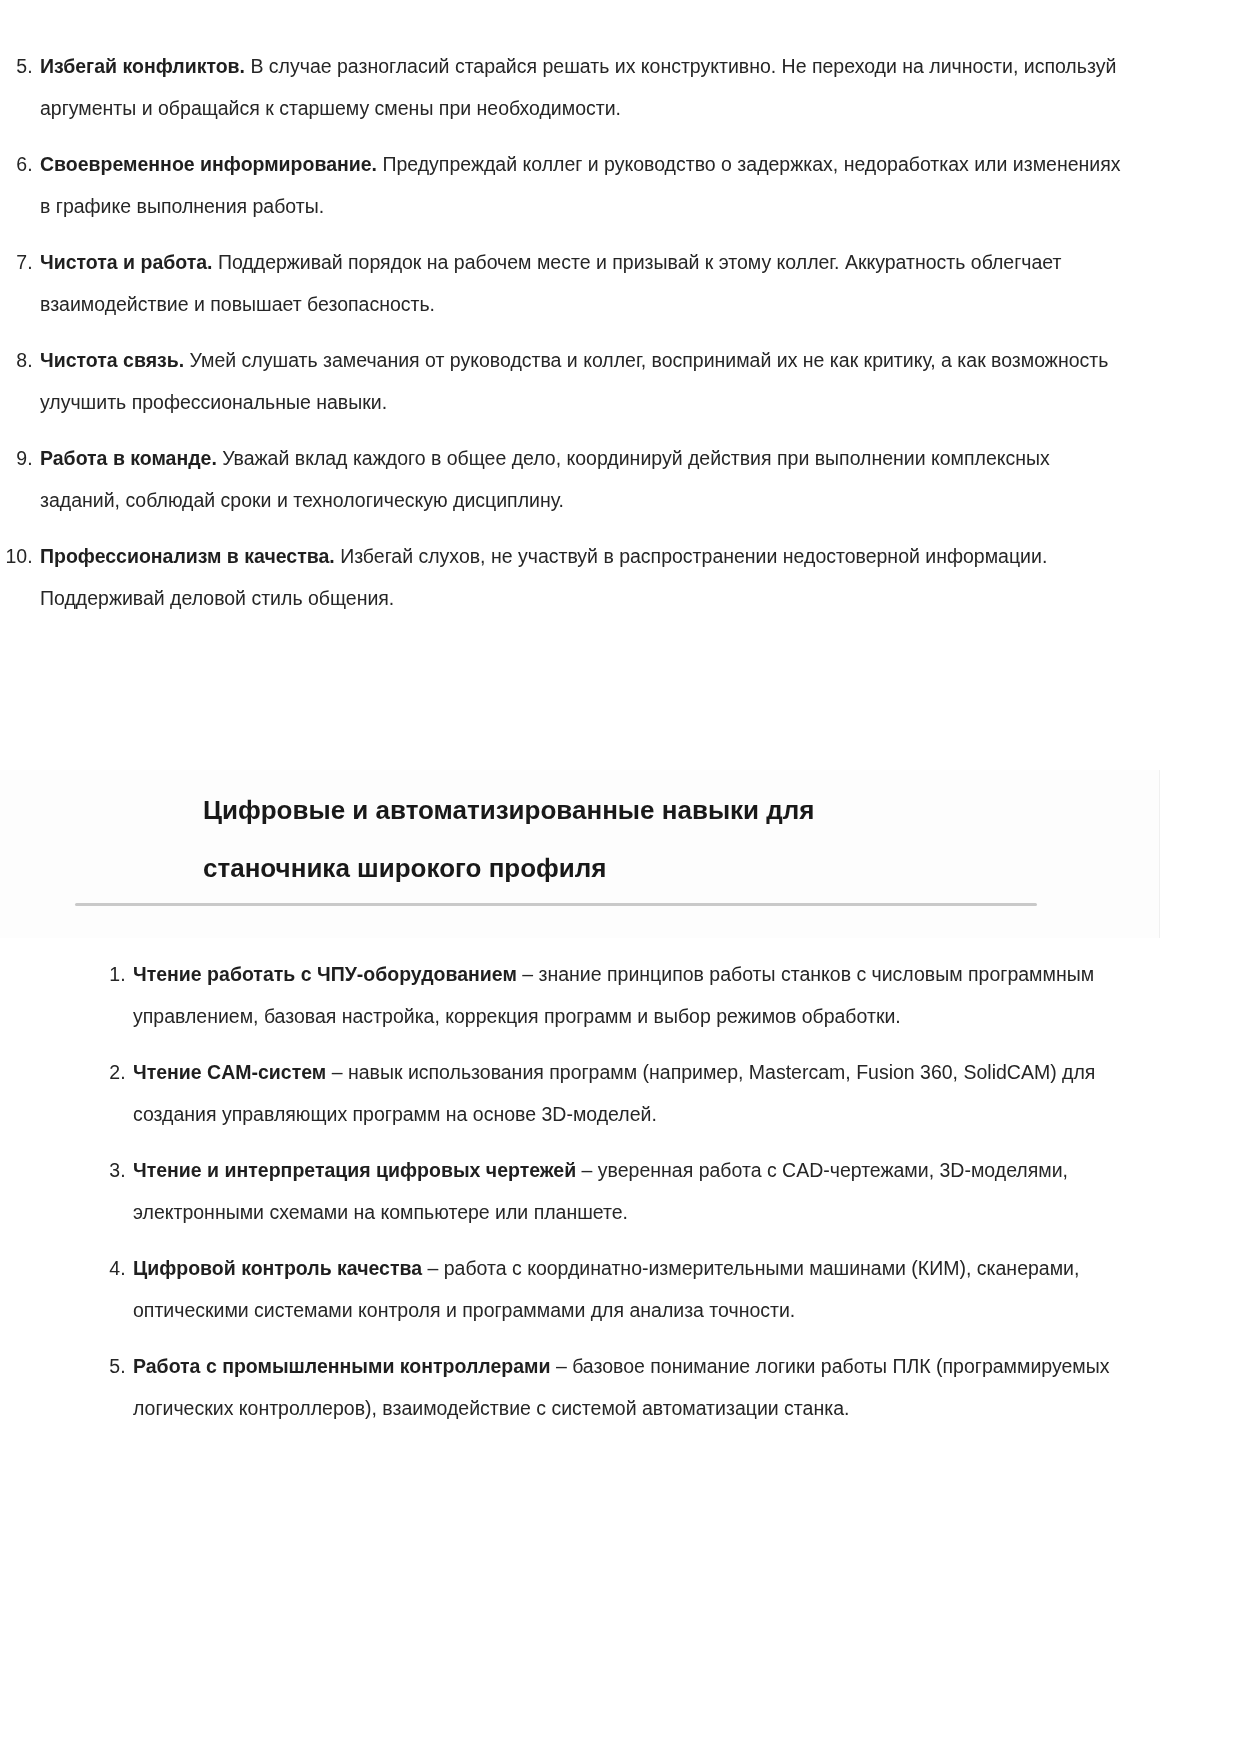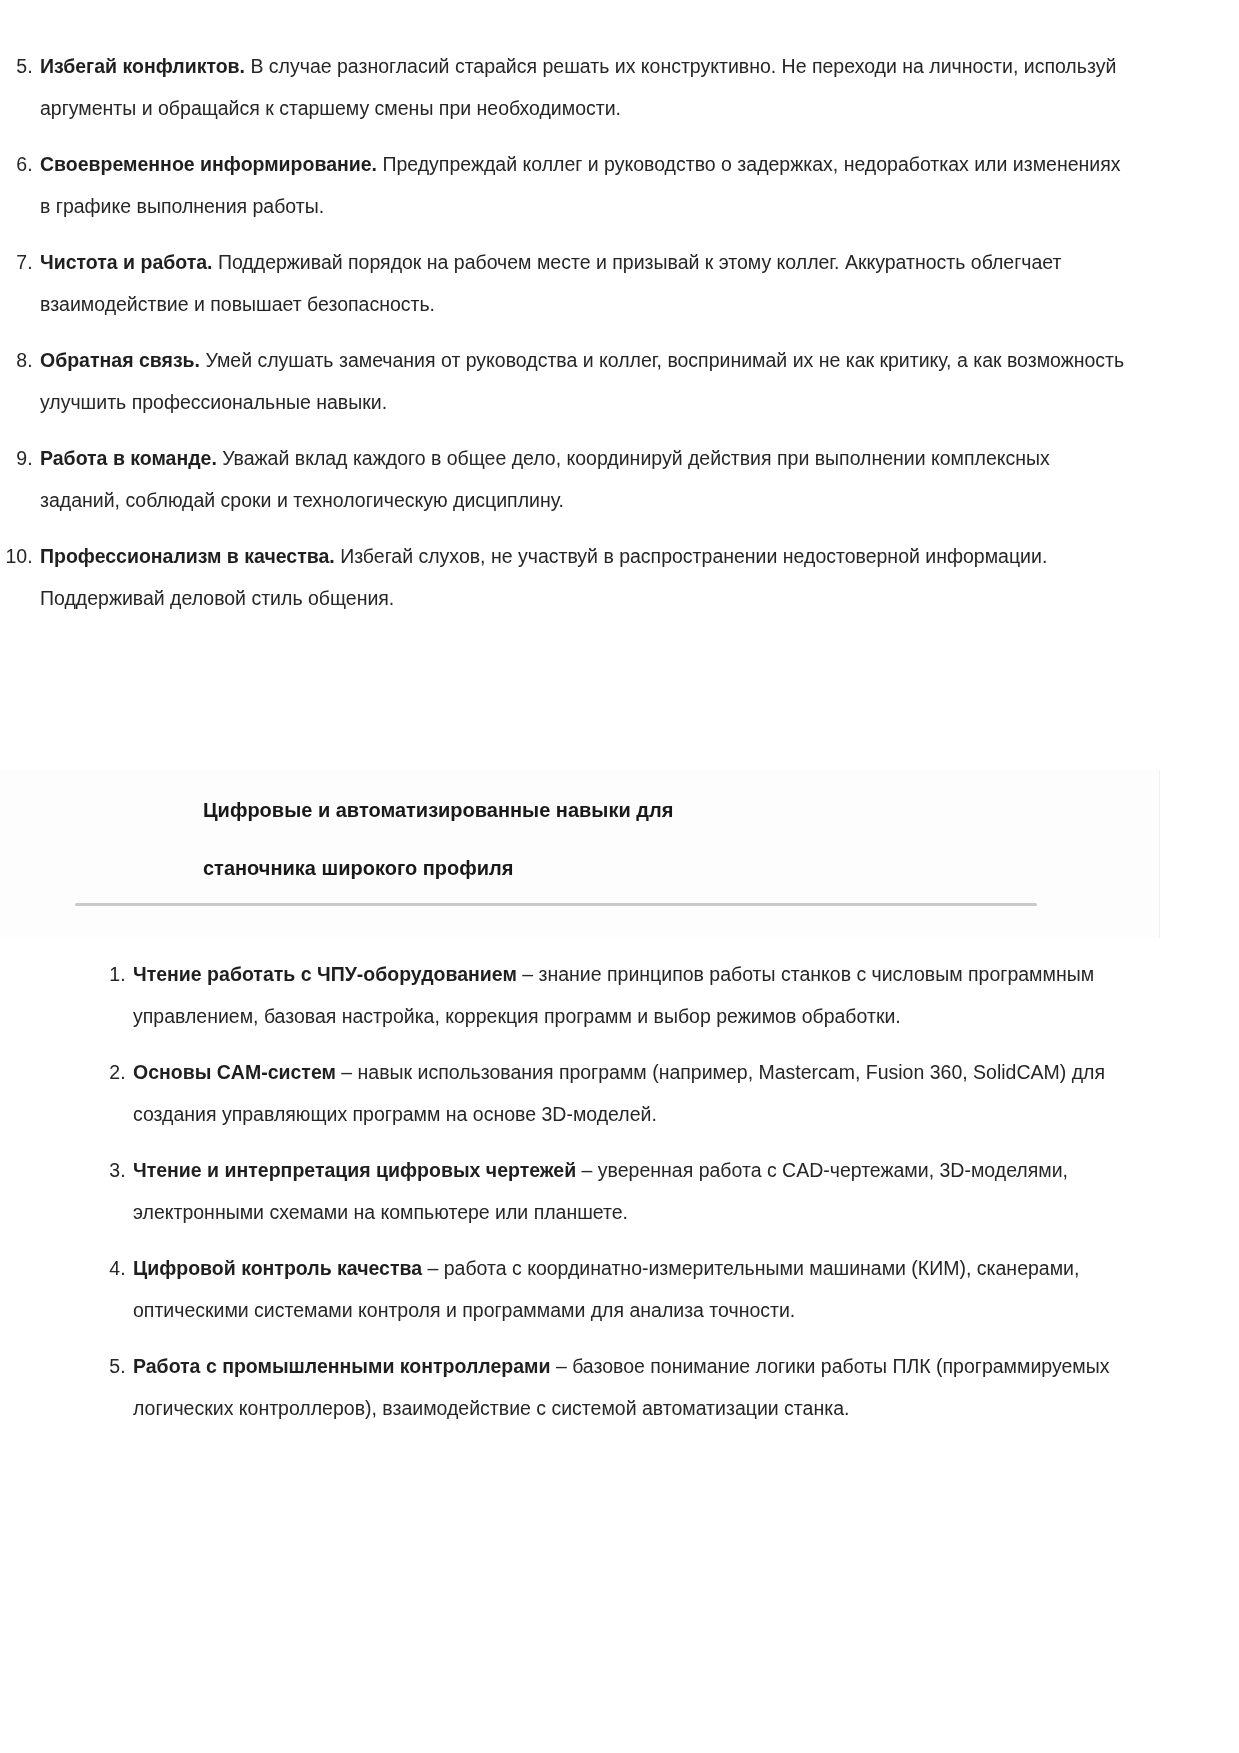--- a/index.html
+++ b/index.html
@@ -67,21 +67,21 @@
     font-size: 40px;
     font-weight: 700;
     color: #3b3b3b;
     letter-spacing: -1px;
   }
   .section-title {
     position: absolute;
     left: 203px;
     top: 781px;
     width: 860px;
-    font-size: 20px;
+    font-size: 26px;
     font-weight: 700;
     line-height: 58px;
     color: #191919;
   }
   .section-divider {
     position: absolute;
     left: 75px;
     top: 903px;
     width: 962px;
     height: 3px;
@@ -95,42 +95,42 @@
 <div class="page">
 
   <ol id="list1" class="doc-list" start="5">
 
       <li><strong>Избегай конфликтов.</strong> <span>В случае разногласий старайся решать их конструктивно. Не переходи на личности, используй аргументы и обращайся к старшему смены при необходимости.</span></li>
 
       <li><strong>Своевременное информирование.</strong> <span>Предупреждай коллег и руководство о задержках, недоработках или изменениях в графике выполнения работы.</span></li>
 
       <li><strong>Чистота и работа.</strong> <span>Поддерживай порядок на рабочем месте и призывай к этому коллег. Аккуратность облегчает взаимодействие и повышает безопасность.</span></li>
 
-      <li><strong>Обратная связь.</strong> <span>Умей слушать замечания от руководства и коллег, воспринимай их не как критику, а как возможность улучшить профессиональные навыки.</span></li>
+      <li><strong>Чистота связь.</strong> <span>Умей слушать замечания от руководства и коллег, воспринимай их не как критику, а как возможность улучшить профессиональные навыки.</span></li>
 
       <li><strong>Работа в команде.</strong> <span>Уважай вклад каждого в общее дело, координируй действия при выполнении комплексных заданий, соблюдай сроки и технологическую дисциплину.</span></li>
 
       <li><strong>Профессионализм в качества.</strong> <span>Избегай слухов, не участвуй в распространении недостоверной информации. Поддерживай деловой стиль общения.</span></li>
     </ol>
 
   <div class="section-header"></div>
 
 
   <div class="section-title">
     <div>Цифровые и автоматизированные навыки для</div>
     <div>станочника широкого профиля</div>
   </div>
 
   <div class="section-divider"></div>
 
   <ol id="list2" class="doc-list" start="1">
 
       <li><strong>Чтение работать с ЧПУ-оборудованием</strong> <span>– знание принципов работы станков с числовым программным управлением, базовая настройка, коррекция программ и выбор режимов обработки.</span></li>
 
-      <li><strong>Основы CAM-систем</strong> <span>– навык использования программ (например, Mastercam, Fusion 360, SolidCAM) для создания управляющих программ на основе 3D-моделей.</span></li>
+      <li><strong>Чтение CAM-систем</strong> <span>– навык использования программ (например, Mastercam, Fusion 360, SolidCAM) для создания управляющих программ на основе 3D-моделей.</span></li>
 
       <li><strong>Чтение и интерпретация цифровых чертежей</strong> <span>– уверенная работа с CAD-чертежами, 3D-моделями, электронными схемами на компьютере или планшете.</span></li>
 
       <li><strong>Цифровой контроль качества</strong> <span>– работа с координатно-измерительными машинами (КИМ), сканерами, оптическими системами контроля и программами для анализа точности.</span></li>
 
       <li><strong>Работа с промышленными контроллерами</strong> <span>– базовое понимание логики работы ПЛК (программируемых логических контроллеров), взаимодействие с системой автоматизации станка.</span></li>
     </ol>
 
 </div>
 

